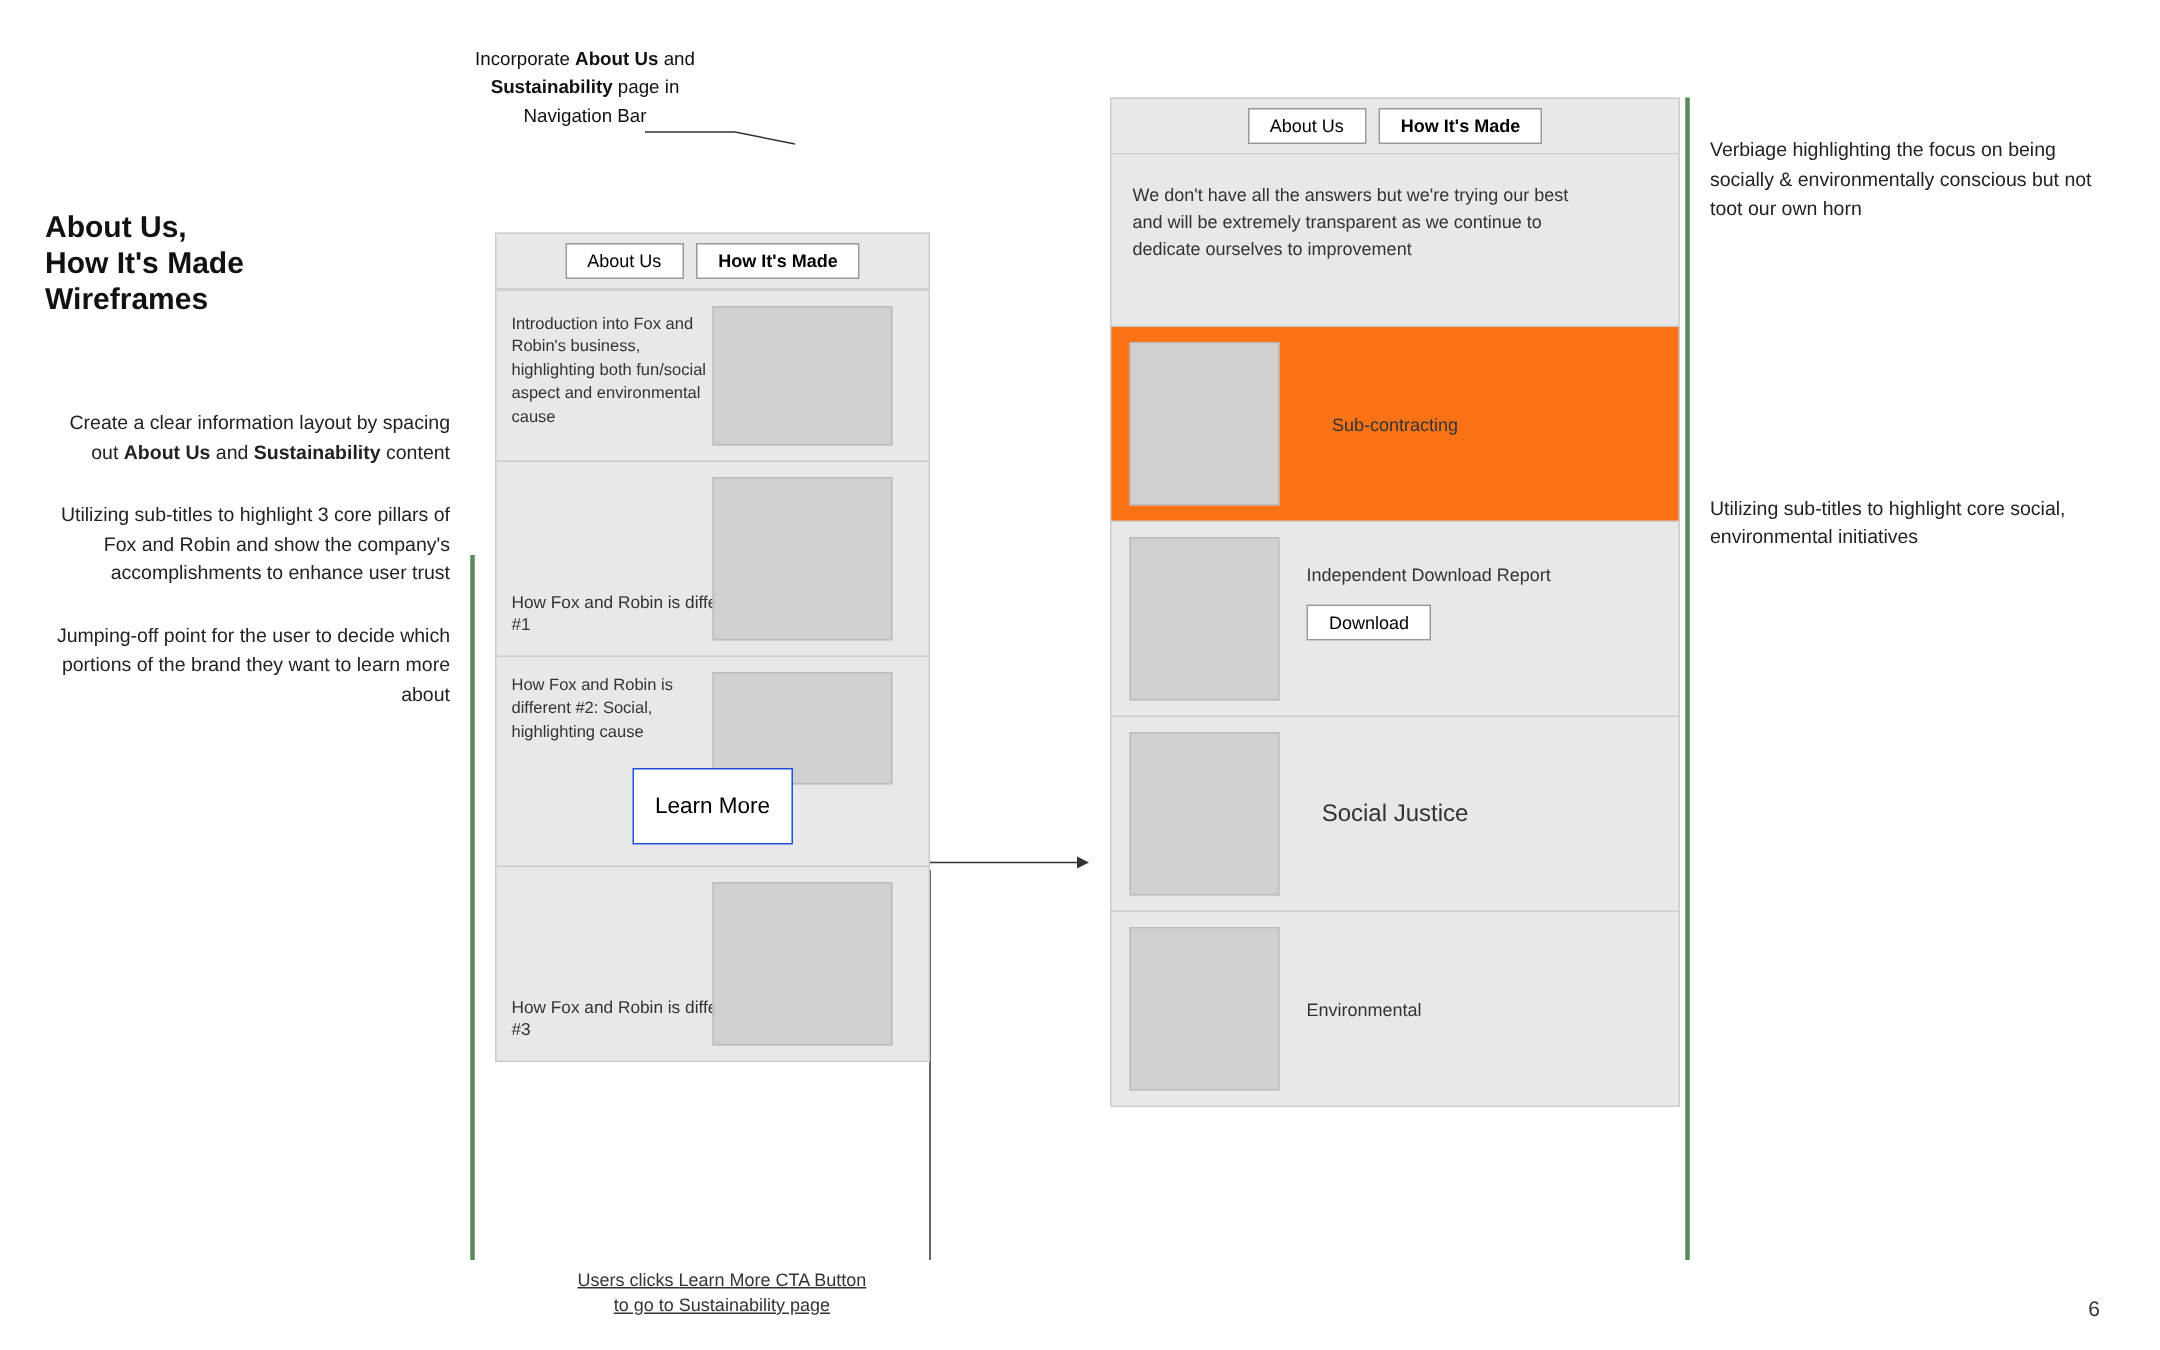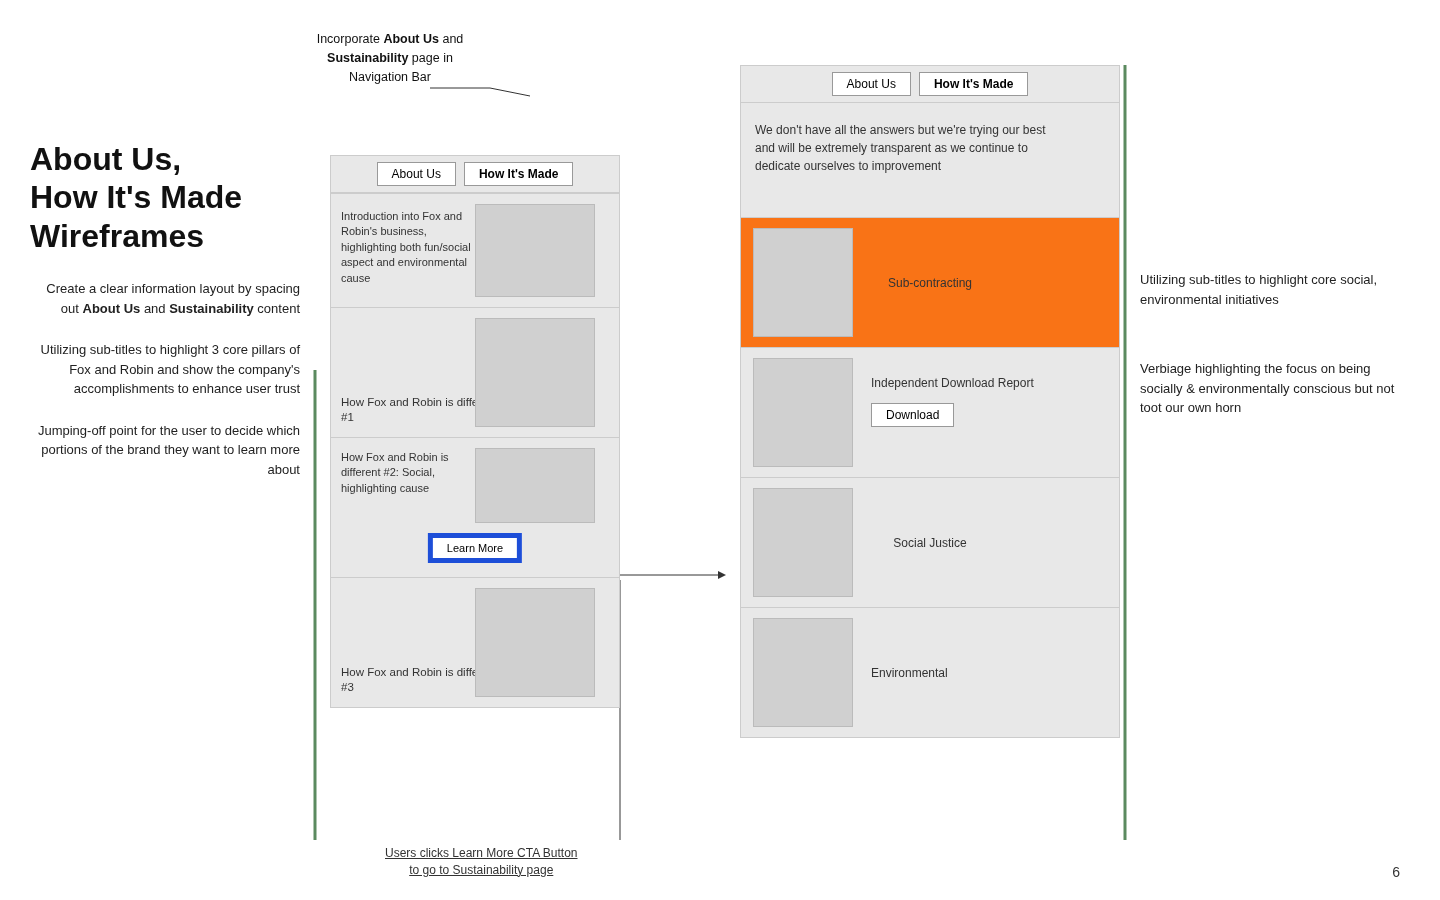--- a/index.html
+++ b/index.html
@@ -16,24 +16,24 @@
 
     
     .left-sidebar {
       position: absolute;
       left: 30px;
       top: 140px;
       width: 270px;
     }
 
     .page-title {
-      font-size: 32px;
+      font-size: 20px;
       font-weight: 900;
       line-height: 1.2;
-      margin-bottom: 24px;
+      margin-bottom: 60px;
     }
 
     .sidebar-desc {
       font-size: 13px;
       line-height: 1.5;
       color: #222;
       text-align: right;
       margin-bottom: 22px;
     }
 
@@ -158,21 +158,21 @@
   </div>
 
   <div style="position:relative; background:#e8e8e8; border:1px solid #ccc; border-top:none; height:130px;">
     <div style="position:absolute; left:10px; bottom:12px; font-size:11.5px; color:#333; line-height:1.3;">How Fox and Robin is different<br>#1</div>
     <div style="position:absolute; left:50%; top:10px; width:120px; bottom:10px; background:#d0d0d0; border:1px solid #bbb;"></div>
   </div>
 
   <div style="position:relative; background:#e8e8e8; border:1px solid #ccc; border-top:none; height:140px;">
     <div style="position:absolute; left:50%; top:10px; width:120px; height:75px; background:#d0d0d0; border:1px solid #bbb;"></div>
     <div style="position:absolute; left:10px; top:12px; width:135px; font-size:11px; color:#333; line-height:1.4;">How Fox and Robin is different #2: Social, highlighting cause</div>
-    <button style="position:absolute; left:50%; bottom:14px; transform:translateX(-50%); border:5px solid #1d4ed8; background:#fff; padding:4px 14px; font-size:11px; cursor:pointer;">Learn More</button>
+    <button style="position:absolute; left:50%; bottom:14px; transform:translateX(-50%); border:1px solid #1d4ed8; background:#fff; padding:16px 14px; font-size:15px; cursor:pointer;">Learn More</button>
   </div>
 
   <div style="position:relative; background:#e8e8e8; border:1px solid #ccc; border-top:none; height:130px;">
     <div style="position:absolute; left:10px; bottom:12px; font-size:11.5px; color:#333; line-height:1.3;">How Fox and Robin is different<br>#3</div>
     <div style="position:absolute; left:50%; top:10px; width:120px; bottom:10px; background:#d0d0d0; border:1px solid #bbb;"></div>
   </div>
 
 </div>
 
 <div style="position:absolute; left:385px; top:845px; font-size:12px; text-align:center; color:#333; line-height:1.4;text-decoration:underline;">
@@ -196,28 +196,28 @@
   </div>
 
   <div style="background:#e8e8e8; border:1px solid #ccc; border-top:none; height:130px; position:relative;">
     <div style="position:absolute; left:12px; top:10px; width:100px; bottom:10px; background:#d0d0d0; border:1px solid #bbb;"></div>
     <div style="position:absolute; left:130px; top:28px; font-size:12px; color:#333;">Independent Download Report</div>
     <button style="position:absolute; left:130px; top:55px; border:1px solid #999; background:#fff; padding:4px 14px; font-size:12px; cursor:pointer;">Download</button>
   </div>
 
   <div style="background:#e8e8e8; border:1px solid #ccc; border-top:none; height:130px; position:relative;">
     <div style="position:absolute; left:12px; top:10px; width:100px; bottom:10px; background:#d0d0d0; border:1px solid #bbb;"></div>
-    <div style="position:absolute; left:50%; top:50%; transform:translate(-50%,-50%); font-size:12px; color:#333; white-space:nowrap;">Social Justice</div>
+    <div style="position:absolute; left:50%; top:50%; transform:translate(-50%,-50%); font-size:16px; color:#333; white-space:nowrap;">Social Justice</div>
   </div>
 
   <div style="background:#e8e8e8; border:1px solid #ccc; border-top:none; height:130px; position:relative;">
     <div style="position:absolute; left:12px; top:10px; width:100px; bottom:10px; background:#d0d0d0; border:1px solid #bbb;"></div>
     <div style="position:absolute; left:130px; top:50%; transform:translateY(-50%); font-size:12px; color:#333;">Environmental</div>
   </div>
 
 </div>
 
 <div class="right-annotations">
+  <div class="right-ann-text">Verbiage highlighting the focus on being socially &amp; environmentally conscious but not toot our own horn</div>
   <div class="right-ann-text" style="margin-top:180px;">Utilizing sub-titles to highlight core social, environmental initiatives</div>
-  <div class="right-ann-text">Verbiage highlighting the focus on being socially &amp; environmentally conscious but not toot our own horn</div>
 </div>
 
 <div class="page-number">6</div>
 
 </body></html>

